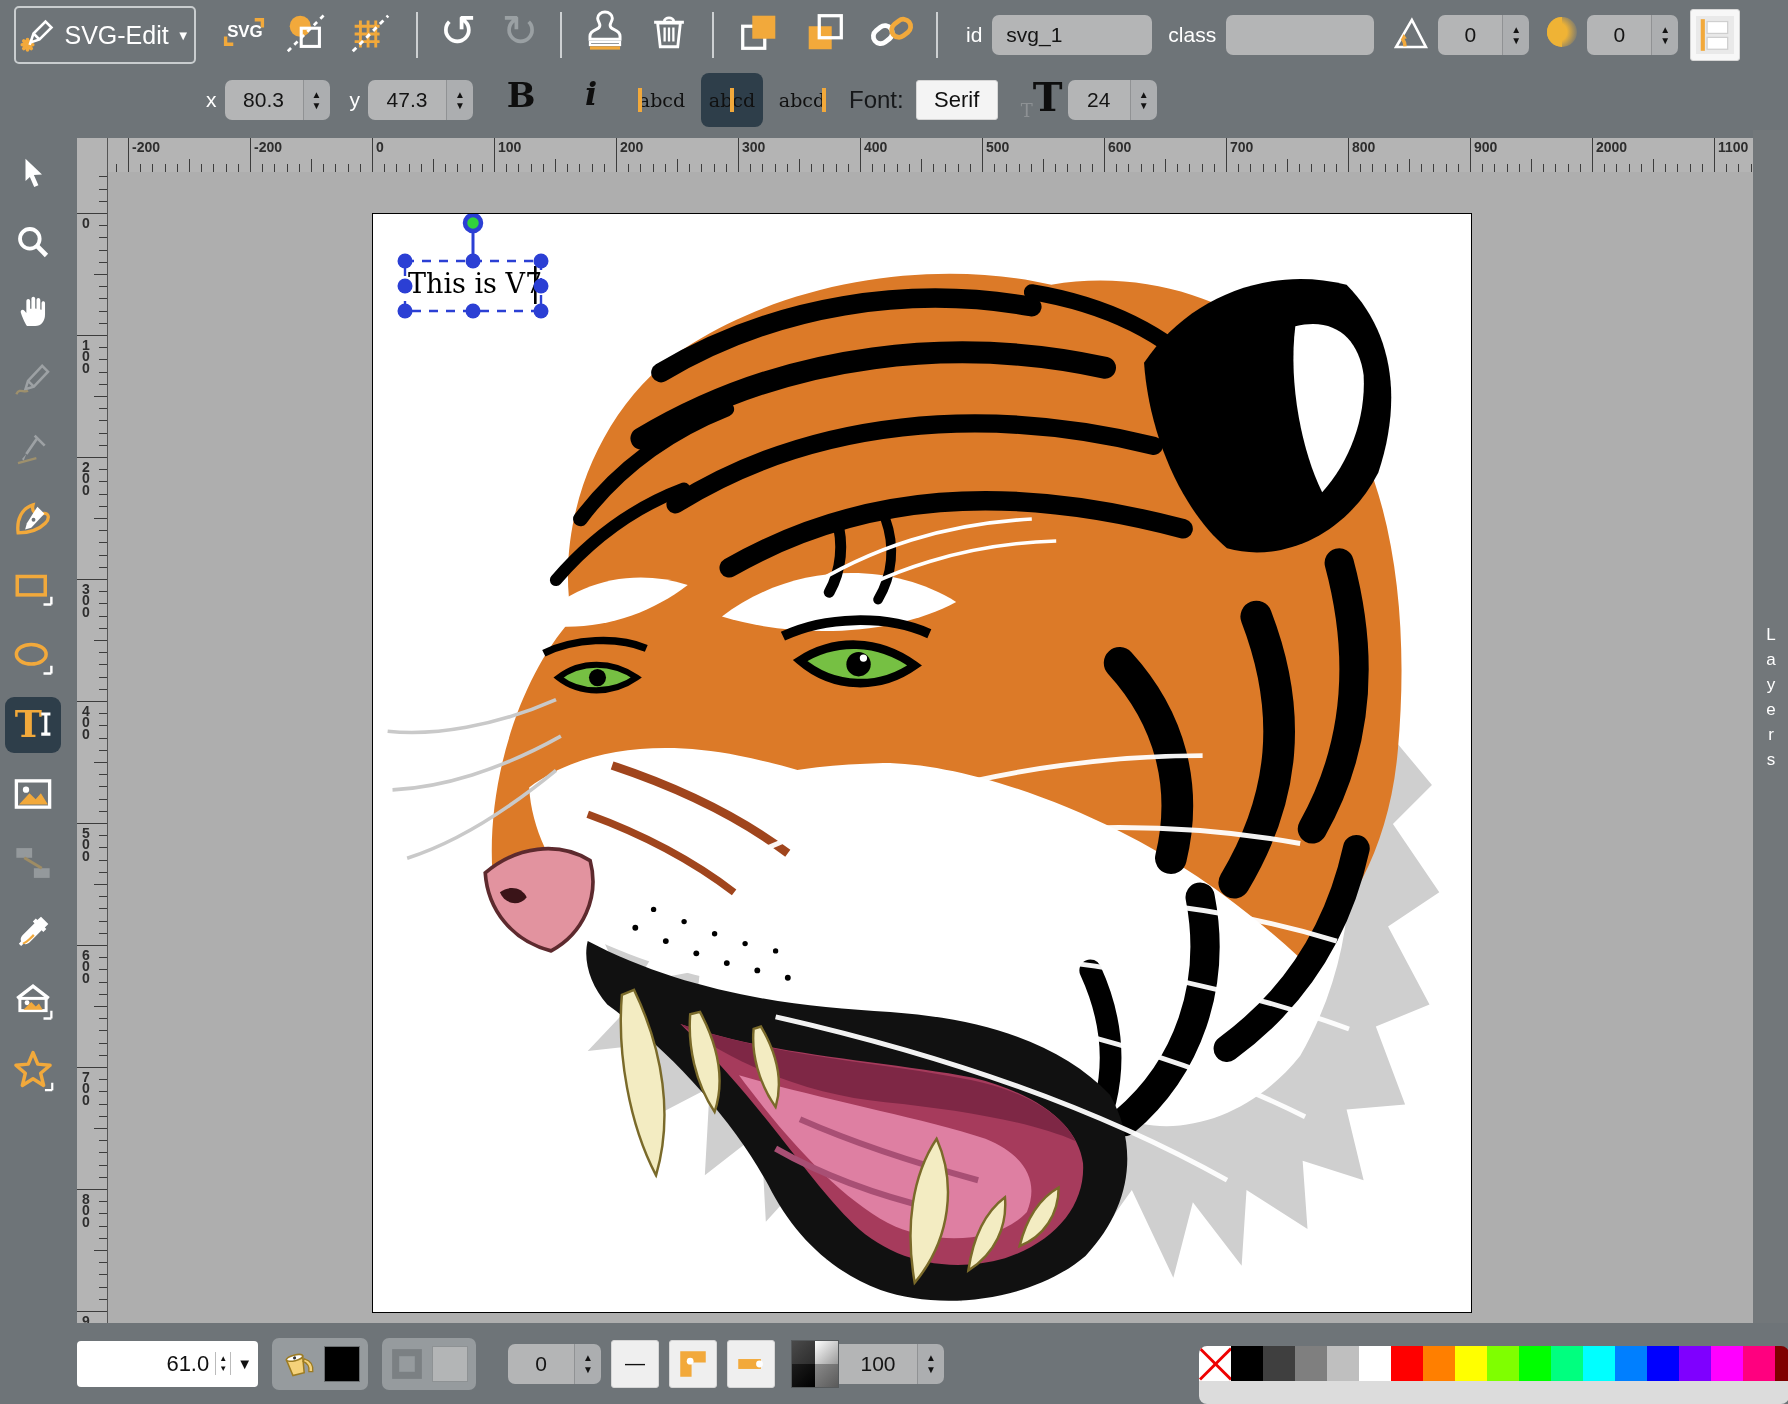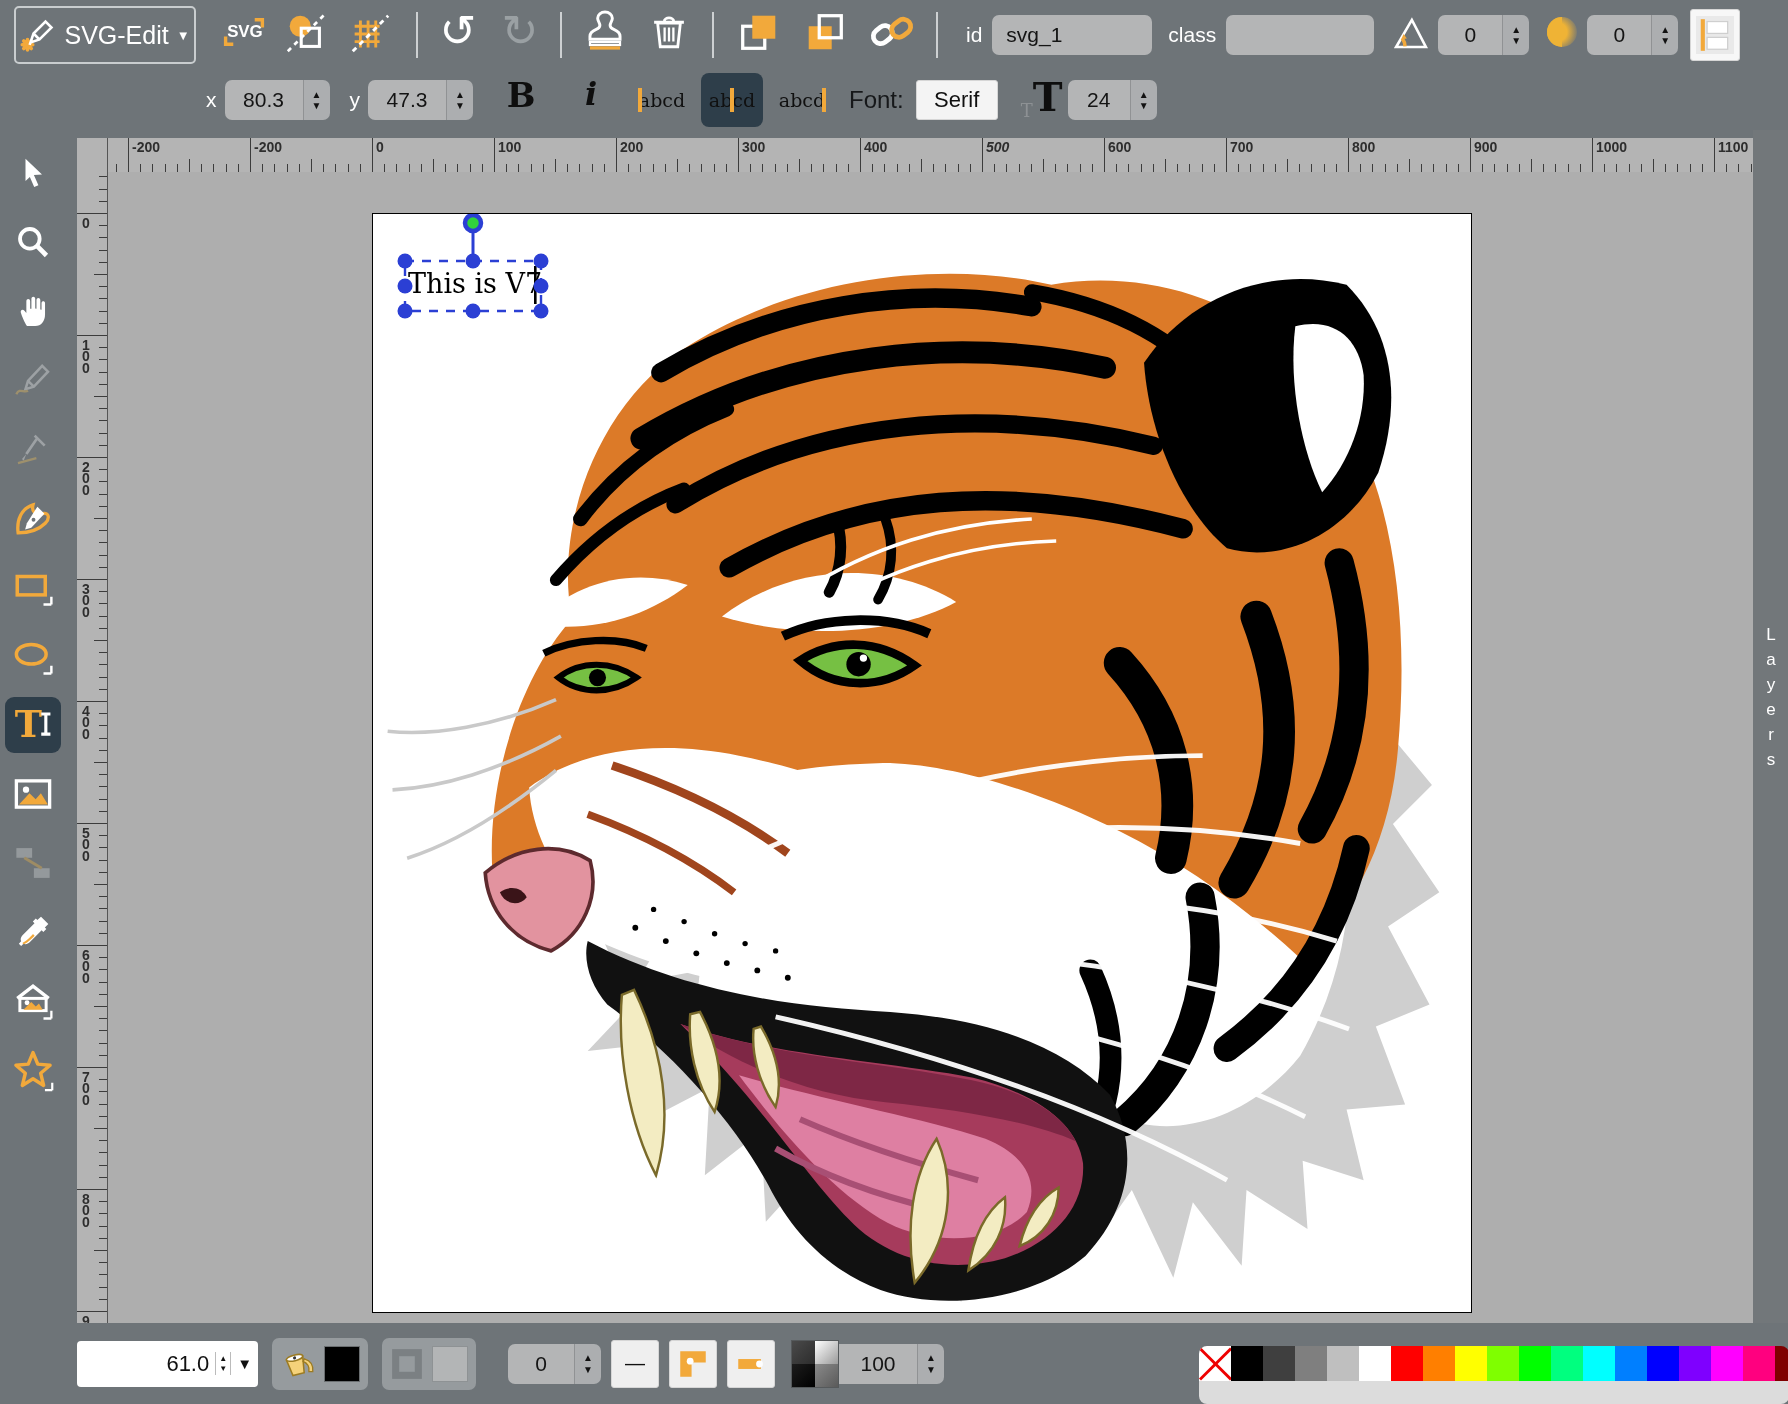--- a/index.html
+++ b/index.html
@@ -506,26 +506,26 @@
       <div class="htick" style="left: 1618.2px; height: 8px;"></div>
       <div class="htick" style="left: 1630.4px; height: 8px;"></div>
       <div class="htick" style="left: 1642.6px; height: 8px;"></div>
       <div class="hlab" style="left: 24px;">-200</div>
       <div class="hlab" style="left: 146px;">-200</div>
       <div class="hlab" style="left: 268px;">0</div>
       <div class="hlab" style="left: 390px;">100</div>
       <div class="hlab" style="left: 512px; text-align: center;">200</div>
       <div class="hlab" style="left: 634px;">300</div>
       <div class="hlab" style="left: 756px;">400</div>
-      <div class="hlab" style="left: 878px; font-style: italic;">500</div>
+      <div class="hlab" style="left: 878px;">500</div>
       <div class="hlab" style="left: 1000px;">600</div>
       <div class="hlab" style="left: 1122px;">700</div>
       <div class="hlab" style="left: 1244px;">800</div>
       <div class="hlab" style="left: 1366px;">900</div>
-      <div class="hlab" style="left: 1488px;">1000</div>
+      <div class="hlab" style="left: 1488px;">2000</div>
       <div class="hlab" style="left: 1610px;">1100</div>
     </div>
   <div class="abs ruler" id="vruler" style="left:77px;top:172px;width:30px;height:1151px;">
       <div class="vtick" style="top: 4.4px; width: 8px;"></div>
       <div class="vtick" style="top: 16.6px; width: 8px;"></div>
       <div class="vtick" style="top: 28.8px; width: 8px;"></div>
       <div class="vtick" style="top: 41px; width: 30px;"></div>
       <div class="vtick" style="top: 53.2px; width: 8px;"></div>
       <div class="vtick" style="top: 65.4px; width: 8px;"></div>
       <div class="vtick" style="top: 77.6px; width: 8px;"></div>

